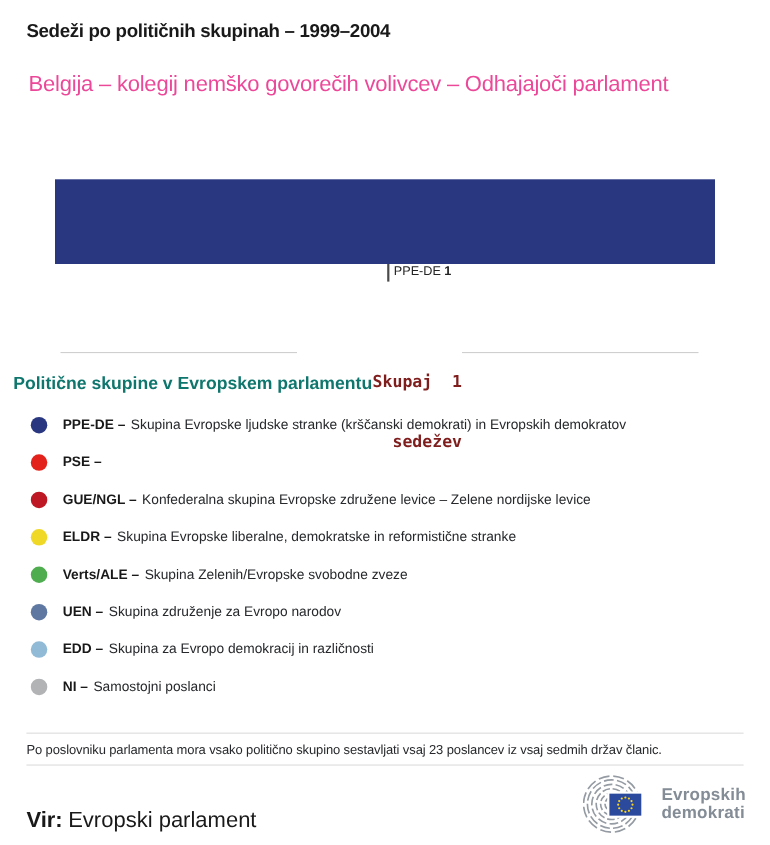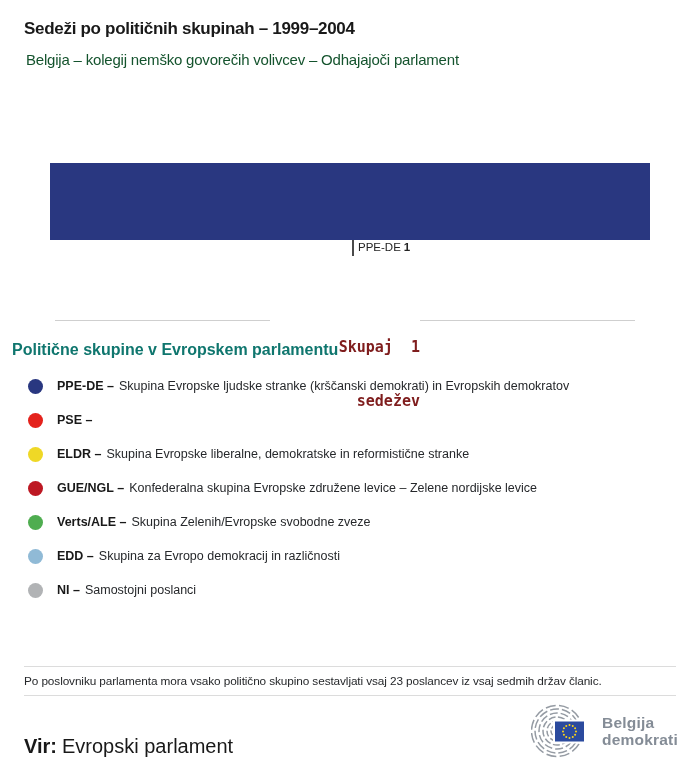--- a/index.html
+++ b/index.html
@@ -5,22 +5,22 @@
   html,body { margin:0; padding:0; background:#ffffff; }
   .page {
     position:relative; width:700px; height:768px; overflow:hidden;
     background:#ffffff; font-family:"Liberation Sans", sans-serif; color:#1d1d1b;text-decoration:underline;
   }
   .title {
     position:absolute; left:24px; top:19px;
     font-size:17px; font-weight:700; letter-spacing:-0.3px; color:#191919;
   }
   .subtitle {
-    position:absolute; left:26px; top:51px;
-    font-size:15px; font-weight:400; letter-spacing:-0.2px; color:#14532d;
+    position:absolute; left:26px; top:66px;
+    font-size:20px; font-weight:400; letter-spacing:-0.2px; color:#ec4899;
   }
   .bar-segment {
     position:absolute; left:50px; top:163px; width:600px; height:77px;
   }
   .tick {
     position:absolute; left:352px; top:240px; width:1.5px; height:16px; background:#4a4a4a;
   }
   .tick-label {
     position:absolute; left:358px; top:241px; font-size:11.5px; color:#242424; white-space:nowrap;
   }
@@ -88,37 +88,42 @@
       <span class="abbr">PPE-DE –</span>
       <span class="desc">Skupina Evropske ljudske stranke (krščanski demokrati) in Evropskih demokratov</span>
     </li>
 
     <li>
       <span class="dot" style="background: rgb(228, 34, 28);"></span>
       <span class="abbr">PSE –</span>
     </li>
 
     <li>
+      <span class="dot" style="background: rgb(189, 24, 35);"></span>
+      <span class="abbr">GUE/NGL –</span>
+      <span class="desc">Konfederalna skupina Evropske združene levice – Zelene nordijske levice</span>
+    </li>
+
+    <li>
       <span class="dot" style="background: rgb(239, 216, 38);"></span>
       <span class="abbr">ELDR –</span>
       <span class="desc">Skupina Evropske liberalne, demokratske in reformistične stranke</span>
-    </li>
-
-    <li>
-      <span class="dot" style="background: rgb(189, 24, 35);"></span>
-      <span class="abbr">GUE/NGL –</span>
-      <span class="desc">Konfederalna skupina Evropske združene levice – Zelene nordijske levice</span>
     </li>
 
     <li>
       <span class="dot" style="background: rgb(79, 173, 80);"></span>
       <span class="abbr">Verts/ALE –</span>
       <span class="desc">Skupina Zelenih/Evropske svobodne zveze</span>
     </li>
 
+    <li>
+      <span class="dot" style="background: rgb(95, 120, 162);"></span>
+      <span class="abbr">UEN –</span>
+      <span class="desc">Skupina združenje za Evropo narodov</span>
+    </li>
 
     <li>
       <span class="dot" style="background: rgb(144, 186, 214);"></span>
       <span class="abbr">EDD –</span>
       <span class="desc">Skupina za Evropo demokracij in različnosti</span>
     </li>
 
     <li>
       <span class="dot" style="background: rgb(177, 179, 181);"></span>
       <span class="abbr">NI –</span>
@@ -154,18 +159,18 @@
           <circle cx="38.5" cy="34.0" r="1"></circle>
           <circle cx="35.25" cy="33.1" r="1"></circle>
           <circle cx="32.9" cy="30.75" r="1"></circle>
           <circle cx="32.0" cy="27.5" r="1"></circle>
           <circle cx="32.9" cy="24.25" r="1"></circle>
           <circle cx="35.25" cy="21.9" r="1"></circle>
         </g>
       </g>
     </svg>
     <div class="logo-text">
-      <div>Belgija</div>
+      <div>Evropskih</div>
       <div>demokrati</div>
     </div>
   </div>
 
 </div>
 
 </body></html>

